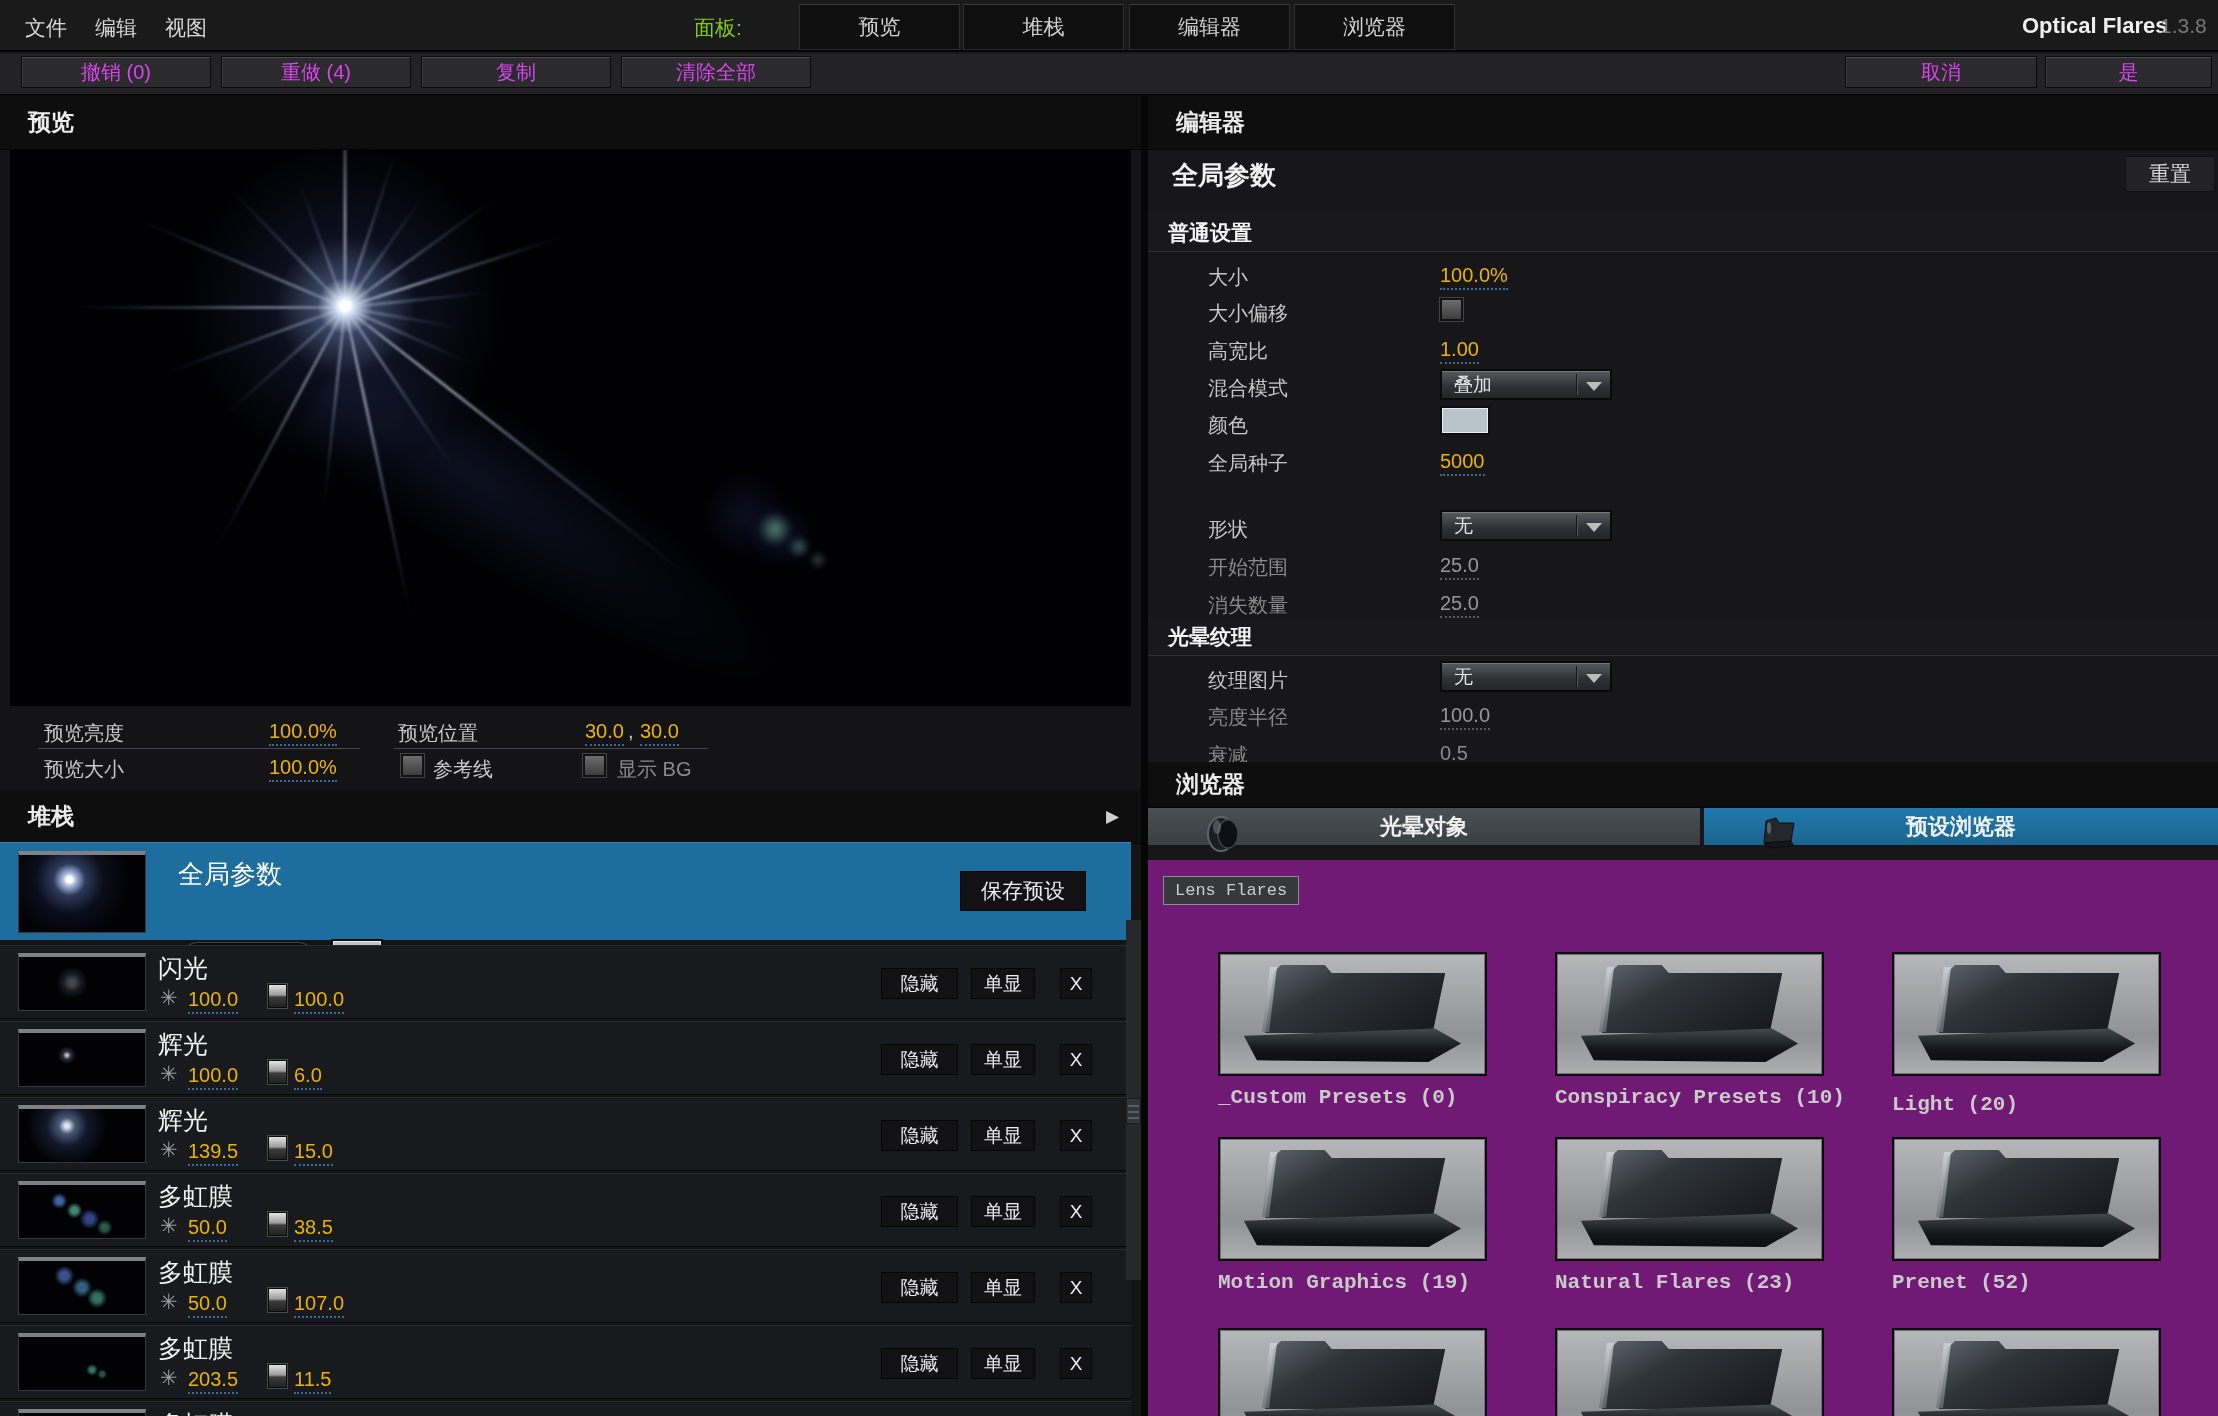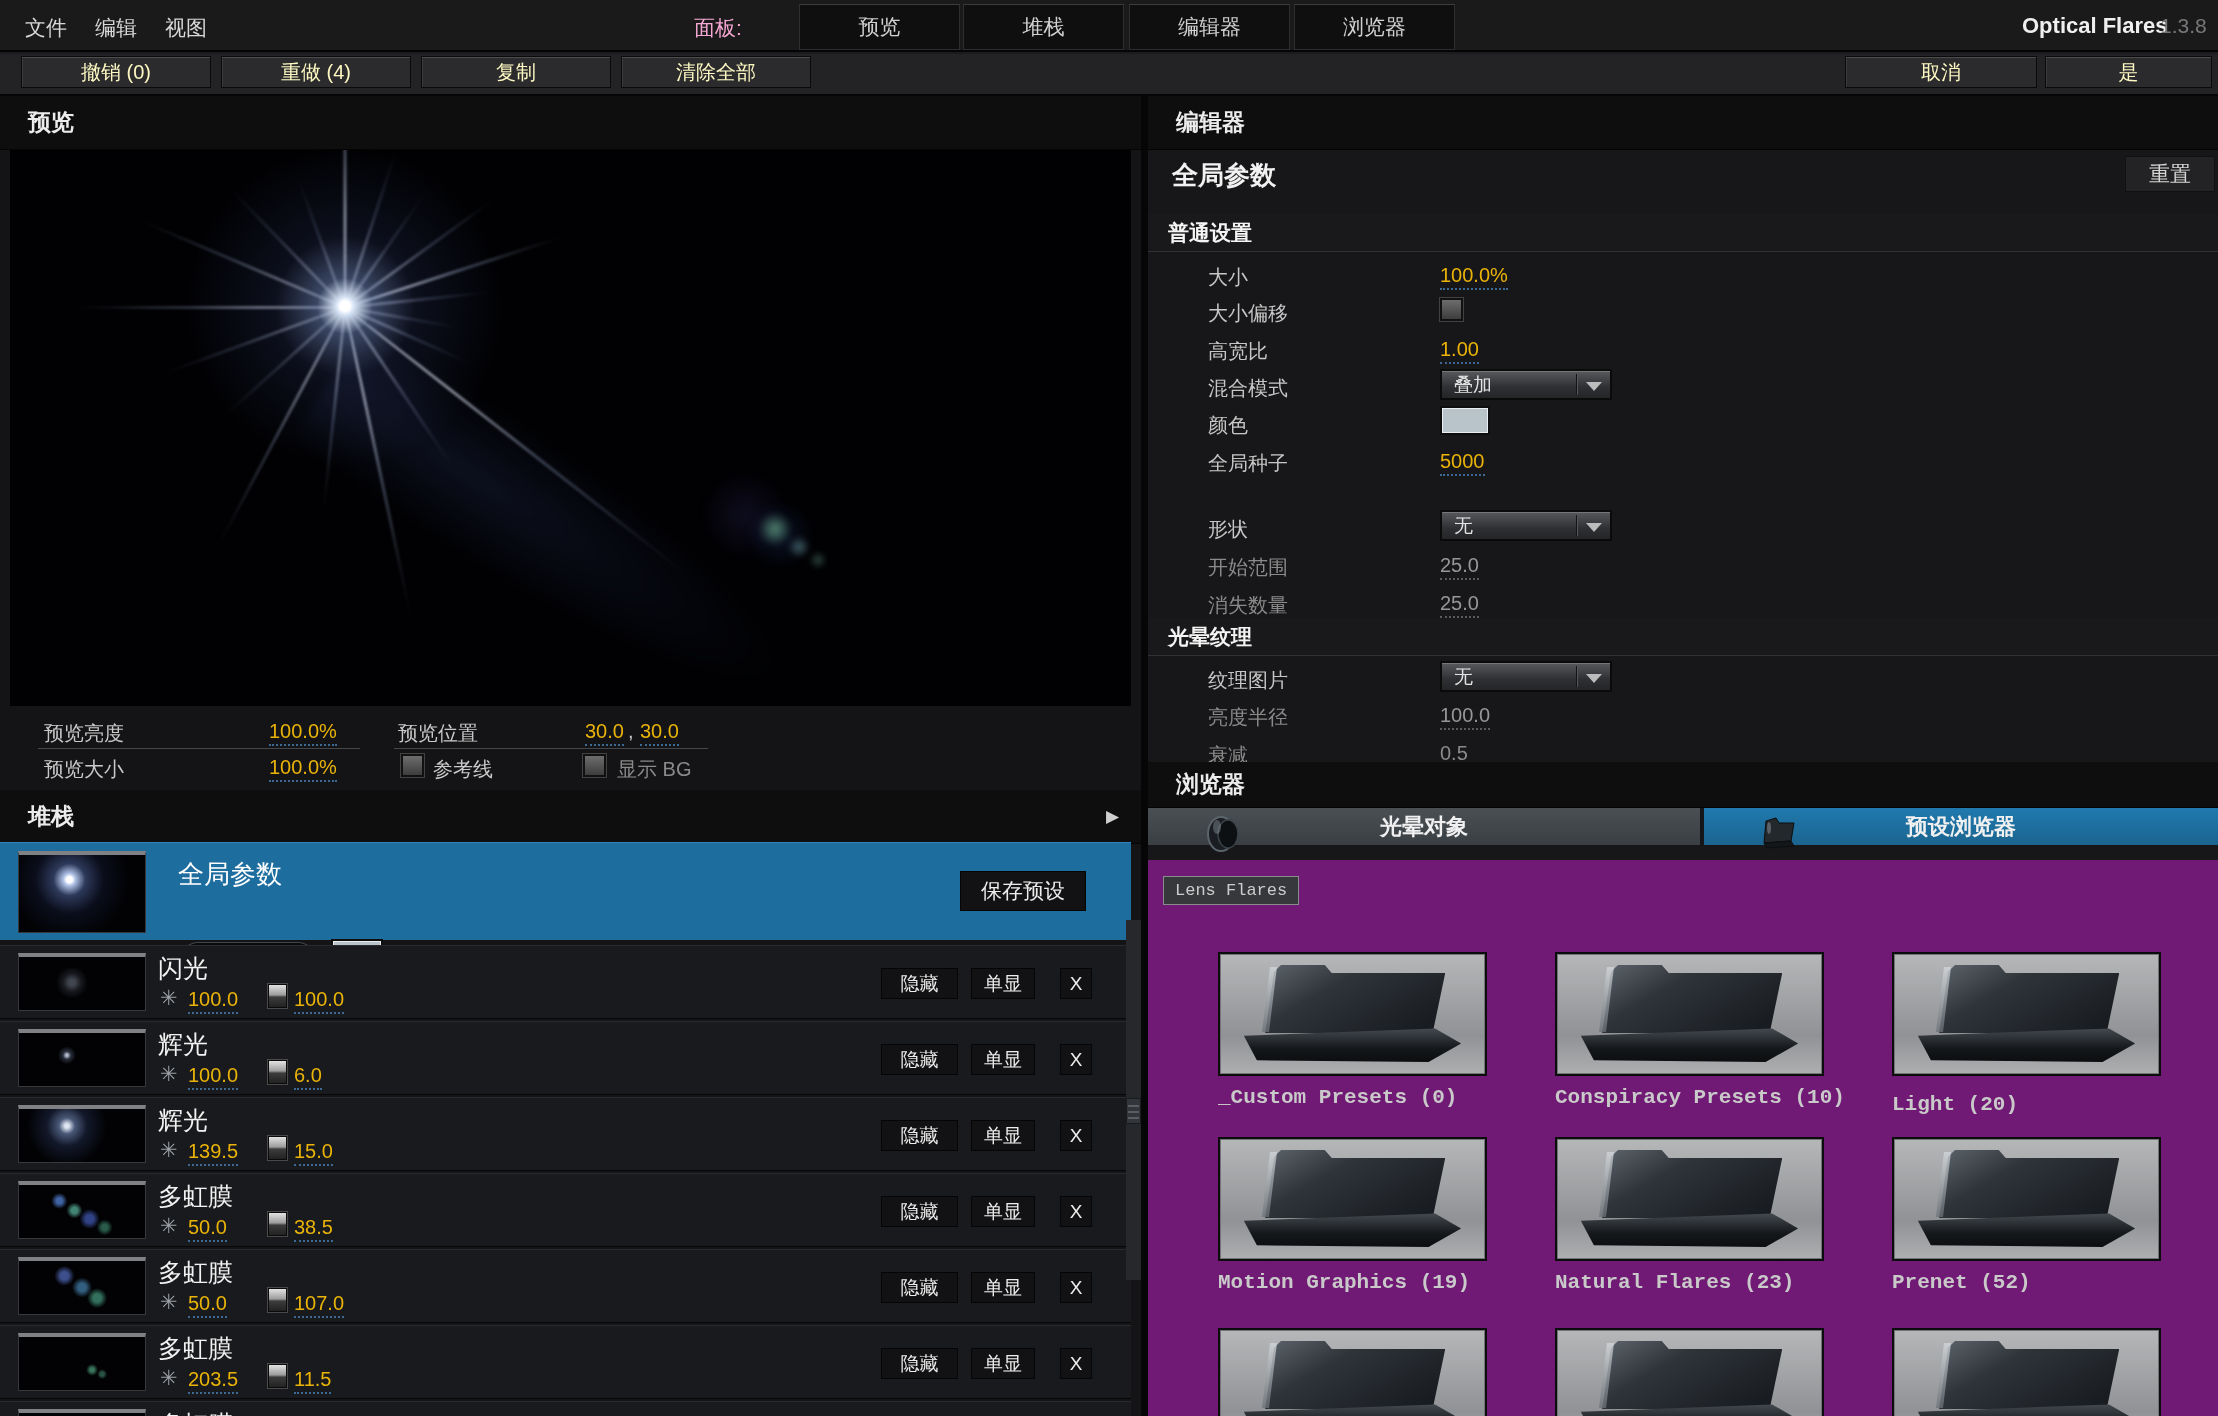--- a/index.html
+++ b/index.html
@@ -3,27 +3,27 @@
 <meta charset="utf-8">
 <style>
   * { margin:0; padding:0; box-sizing:border-box; }
   html,body { background:#000; }
   body { font-family:"Liberation Sans","DejaVu Sans",sans-serif; }
   #root { position:relative; width:2218px; height:1416px; background:#1b1b1d; overflow:hidden; color:#d6d6d6; }
 
   
   #menubar { position:absolute; left:0; top:0; width:2218px; height:52px; background:#1a1a1b; border-bottom:2px solid #050505; }
   .menu-item { position:absolute; top:14px; font-size:21px; color:#d8d8d8; }
-  #panels-label { position:absolute; top:14px; left:694px; font-size:21px; color:#f9a8d4; }
+  #panels-label { position:absolute; top:14px; left:694px; font-size:21px; color:#84cc16; }
   .ptab { position:absolute; top:4px; height:46px; width:161px; background:#0f0f10; border:1px solid #2e2e30; border-top-color:#3c3c3e; color:#d0d0d0; font-size:21px; display:flex; align-items:center; justify-content:center; }
   #app-title { position:absolute; top:13px; left:2022px; font-size:22px; font-weight:bold; color:#efefef; }
   #app-version { position:absolute; top:14px; left:2160px; font-size:21px; color:#77787a; }
 
   #toolbar { position:absolute; left:0; top:54px; width:2218px; height:42px; background:#232325; border-bottom:2px solid #060607; }
-  .tbtn { position:absolute; top:2px; height:32px; background:#2b2b2d; border:1px solid #0a0a0a; box-shadow:inset 0 1px 0 #4d4d4f, inset 1px 0 0 #3a3a3c; color:#fef9c3; font-size:20px; display:flex; align-items:center; justify-content:center; }
+  .tbtn { position:absolute; top:2px; height:32px; background:#2b2b2d; border:1px solid #0a0a0a; box-shadow:inset 0 1px 0 #4d4d4f, inset 1px 0 0 #3a3a3c; color:#d946ef; font-size:20px; display:flex; align-items:center; justify-content:center; }
 
   
   #left-panel  { position:absolute; left:0; top:96px; width:1141px; height:1320px; background:#141416; overflow:hidden; }
   #panel-divider { position:absolute; left:1141px; top:96px; width:7px; height:1320px; background:#060607; }
   #right-panel { position:absolute; left:1148px; top:96px; width:1070px; height:1320px; background:#171719; overflow:hidden; }
 
   .band { position:absolute; left:0; width:100%; height:54px; background:#0e0e0f; border-bottom:1px solid #040404; color:#ececec; font-weight:bold; font-size:23px; display:flex; align-items:center; padding-left:28px; }
 
   
   #preview-canvas { position:absolute; left:10px; top:54px; width:1121px; height:556px; background:#010103; overflow:hidden; }

